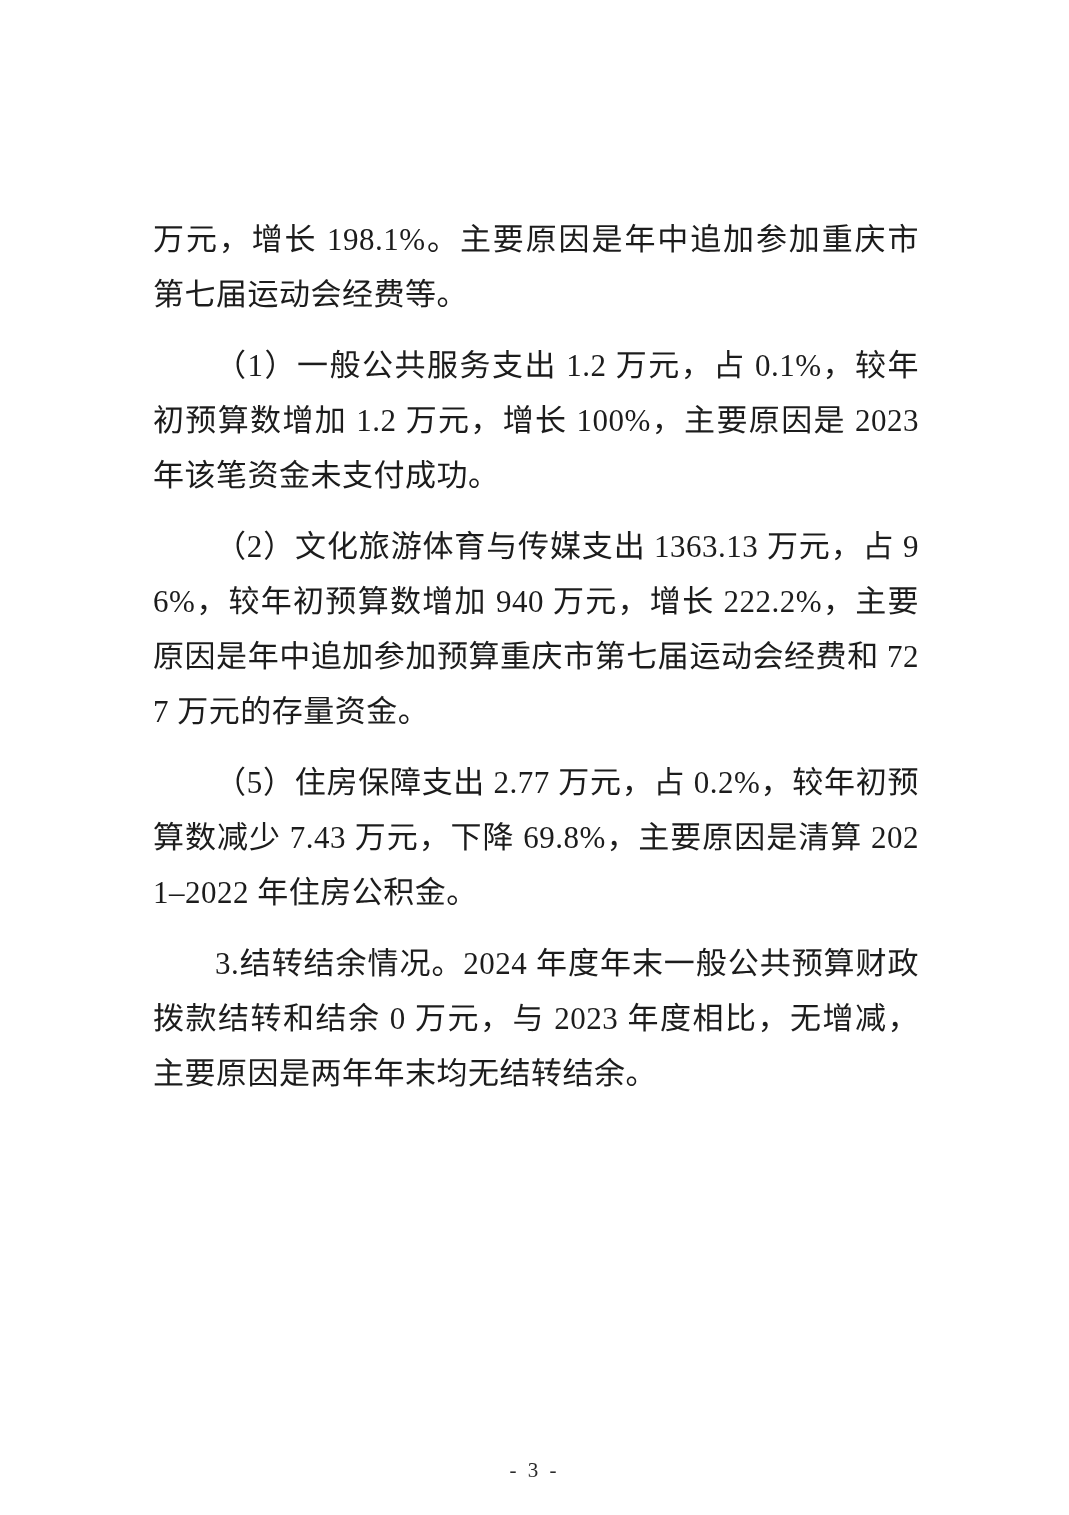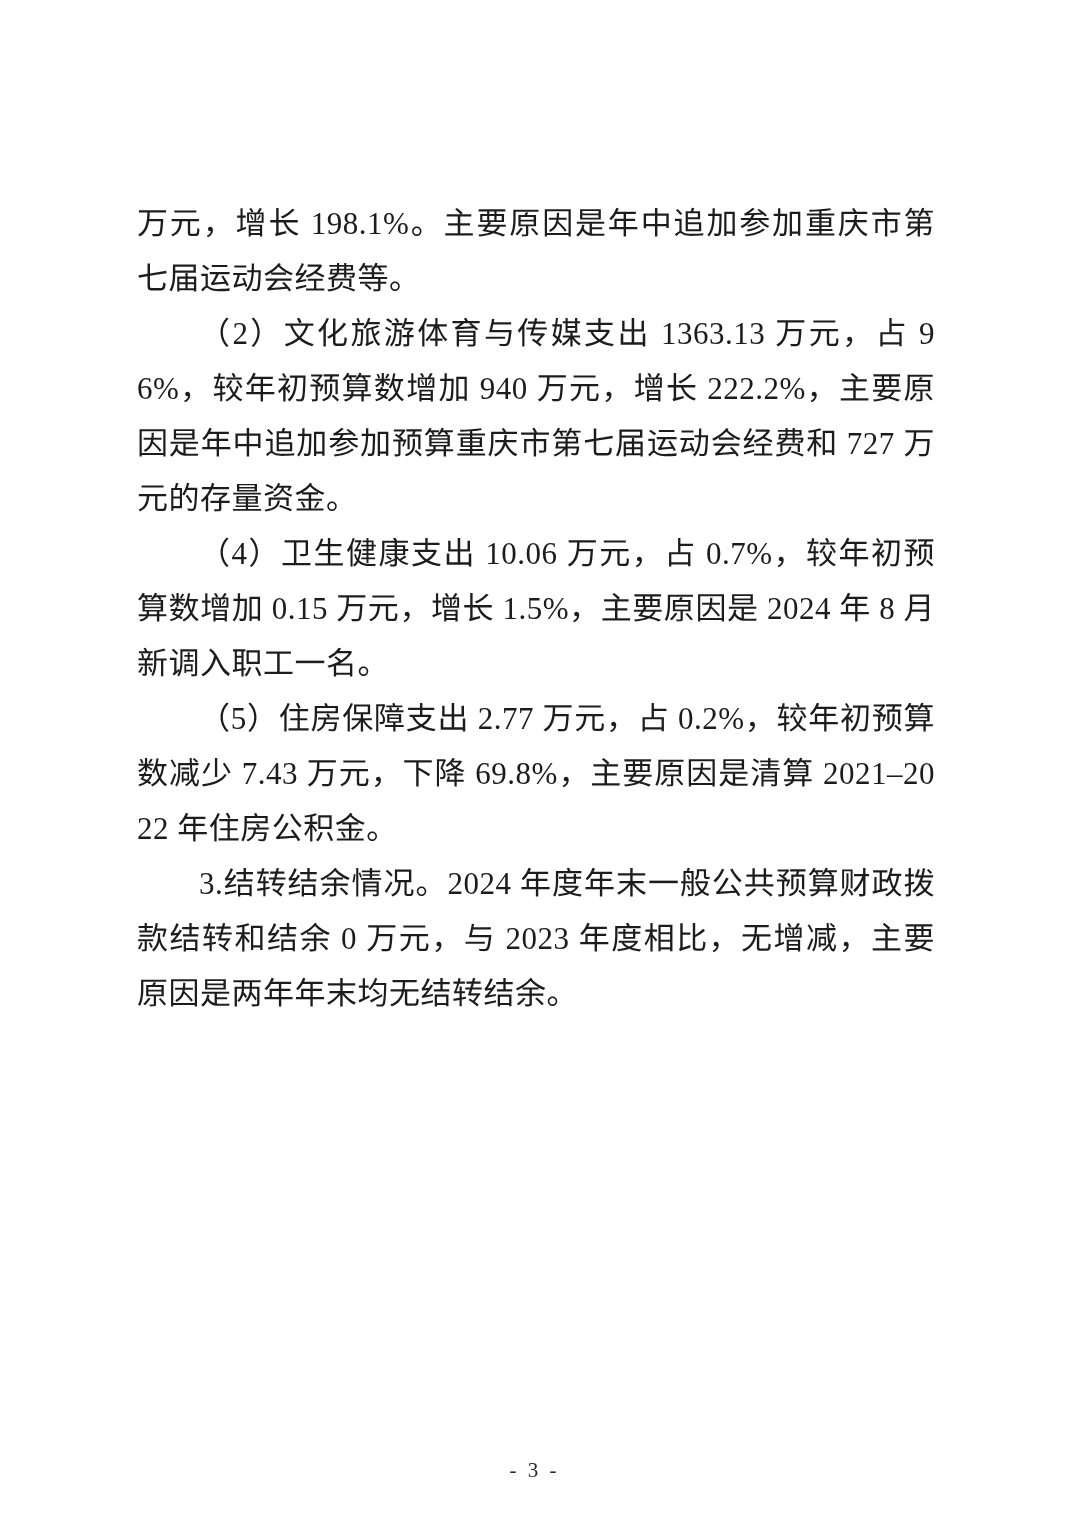--- a/index.html
+++ b/index.html
@@ -21,21 +21,21 @@
     height: 1515px;
     background: #ffffff;
   }
   .content {
     position: absolute;
     left: 137px;
     top: 196px;
     width: 798px;
   }
   .para {
-    margin: 0;
+    margin: 16px;
     font-size: 31px;
     line-height: 55px;
     text-align: justify;
     text-indent: 2em;
     letter-spacing: 0.5px;
     word-break: break-all;
   }
   .para.no-indent {
     text-indent: 0;
   }
@@ -58,25 +58,25 @@
 </head>
 <body>
 
 <div class="page">
 
   <main class="content">
 
     <p class="para no-indent">万元，增长 198.1%。主要原因是年中追加参加重庆市第七届运动会经费等。</p>
 
 
+    <p class="para">（1）一般公共服务支出 1.2 万元，占 0.1%，较年初预算数增加 1.2 万元，增长 100%，主要原因是 2023 年该笔资金未支付成功。</p>
 
     <p class="para">（2）文化旅游体育与传媒支出 1363.13 万元，占 96%，较年初预算数增加 940 万元，增长 222.2%，主要原因是年中追加参加预算重庆市第七届运动会经费和 727 万元的存量资金。</p>
 
 
-    <p class="para">（4）卫生健康支出 10.06 万元，占 0.7%，较年初预算数增加 0.15 万元，增长 1.5%，主要原因是 2024 年 8 月新调入职工一名。</p>
 
     <p class="para">（5）住房保障支出 2.77 万元，占 0.2%，较年初预算数减少 7.43 万元，下降 69.8%，主要原因是清算 2021–2022 年住房公积金。</p>
 
     <p class="para"><strong class="lead">3.结转结余情况。</strong><span>2024 年度年末一般公共预算财政拨款结转和结余 0 万元，与 2023 年度相比，无增减，主要原因是两年年末均无结转结余。</span></p>
 
   </main>
 
   <footer class="footer">
     <span class="pageno">- 3 -</span>
   </footer>

